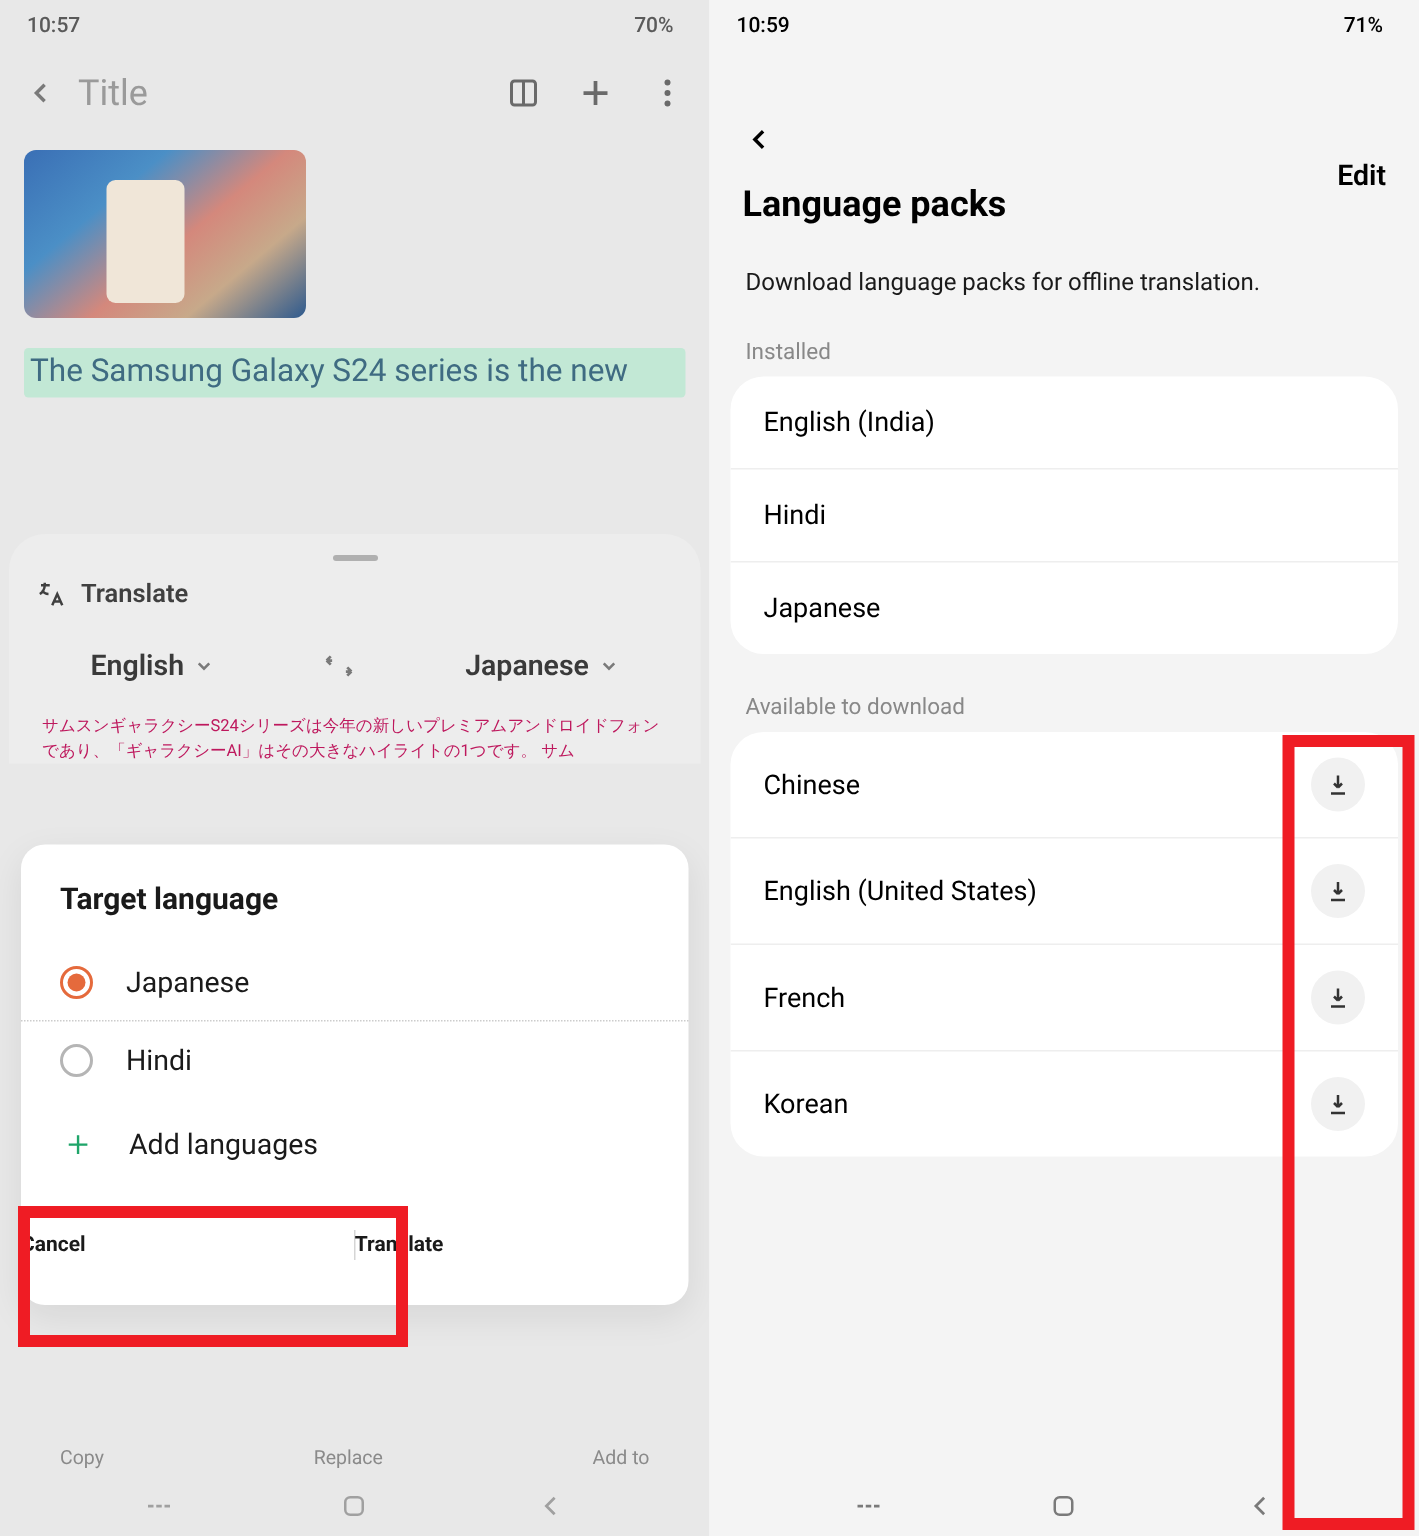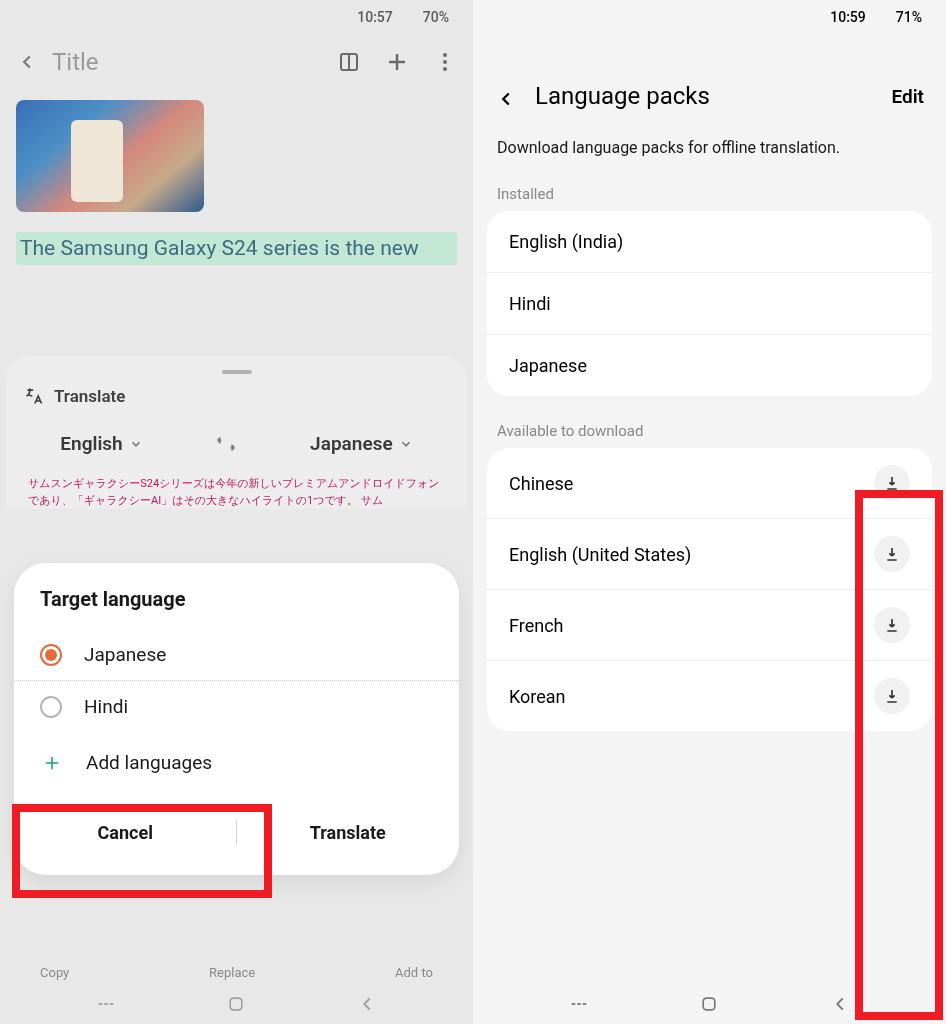--- a/index.html
+++ b/index.html
@@ -16,21 +16,21 @@
     height: 1024px;
     position: relative;
     background: #f7f7f7;
   }
   .phone-left { background: #e8e8e8; }
 
   
   .status-bar {
     height: 34px;
     display: flex;
-    justify-content: flex-end;
+    justify-content: space-between;
     align-items: center;
     padding: 0 18px;
     font-size: 14px;
     font-weight: 500;
     color: #000;
   }
   .phone-left .status-bar { color: #5a5a5a; }
   .status-left, .status-right { display: flex; align-items: center; gap: 6px; }
 
   
@@ -127,21 +127,21 @@
     color: #be185d;
     padding: 0 4px;
   }
 
   
   .dialog {
     position: absolute;
     left: 14px; right: 14px;
     top: 563px;
     background: #fff;
-    border-radius: 32px;
+    border-radius: 16px;
     padding: 24px 0 16px;
     box-shadow: 0 8px 24px rgba(0,0,0,0.08);
   }
   .dialog-title {
     font-size: 20px;
     font-weight: 700;
     color: #1a1a1a;
     padding: 0 26px 18px;
   }
   .radio-row {
@@ -177,22 +177,22 @@
     color: #1a1a1a;
   }
   .plus-icon { color: #1fa56a; font-size: 24px; font-weight: 300; }
   .dialog-actions {
     display: flex;
     border-top: 0;
     margin-top: 14px;
   }
   .dialog-btn {
     flex: 1;
-    text-align: center;
-    font-size: 18px;
+    text-align: left;
+    font-size: 14px;
     font-weight: 700;
     color: #1a1a1a;
     padding: 16px 0;
     position: relative;
   }
   .dialog-btn:first-child::after {
     content: '';
     position: absolute;
     right: 0; top: 14px; bottom: 14px;
     width: 1px;
@@ -236,25 +236,26 @@
   
   .phone-right { background: #f4f4f4; }
   .right-header {
     display: flex;
     align-items: center;
     justify-content: space-between;
     padding: 48px 22px 10px;
   }
   .right-header-title {
     display: flex;
-    align-items: flex-end;
+    align-items: flex-start;
     gap: 18px;
     font-size: 24px;
-    font-weight: 400;
+    font-weight: 700;
     color: #000;
+    flex-direction: column;
   }
   .edit-btn { font-size: 19px; font-weight: 600; color: #000; }
   .subtitle {
     padding: 18px 24px 20px;
     font-size: 16px;
     color: #1a1a1a;
   }
   .section-label {
     padding: 8px 24px 8px;
     font-size: 15px;

